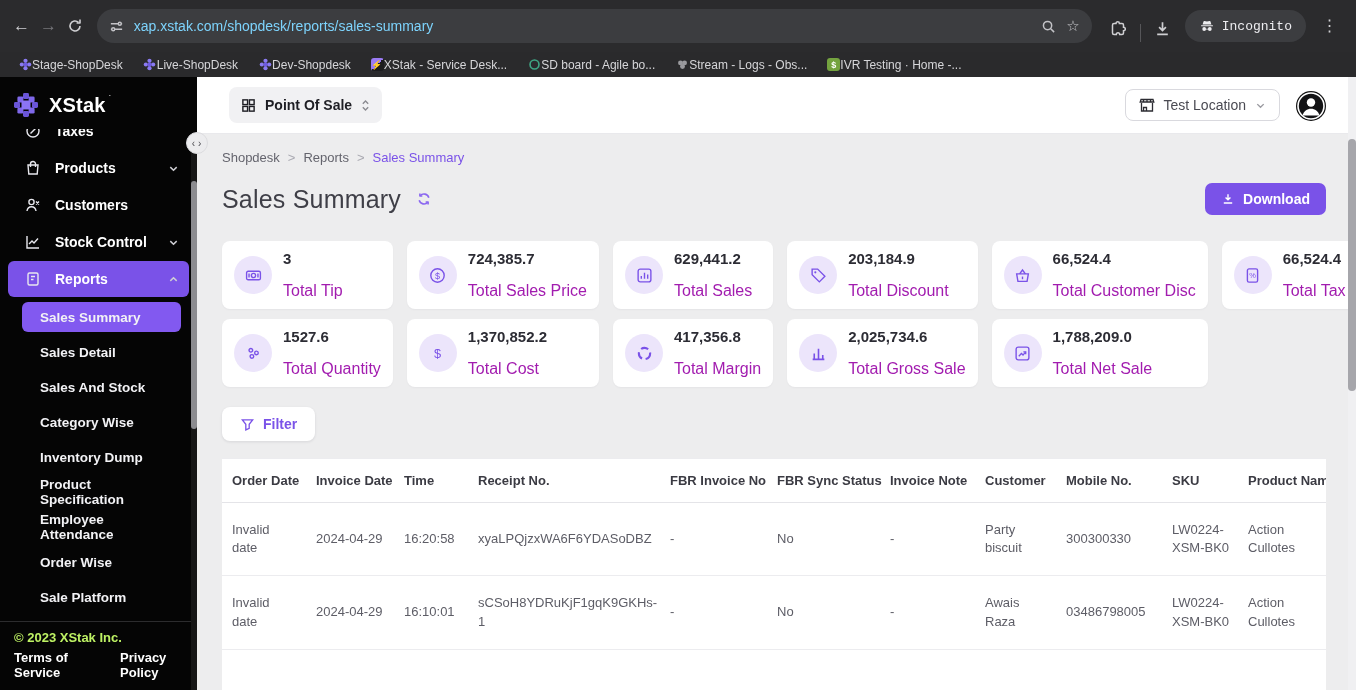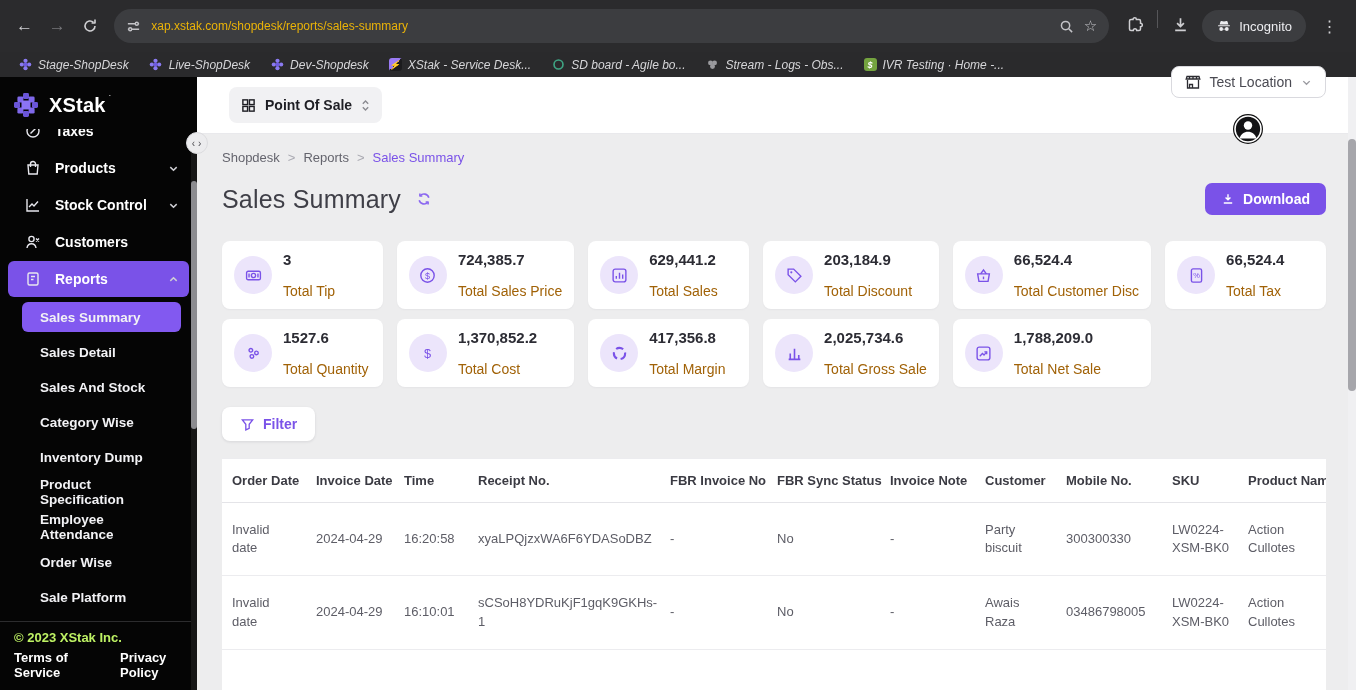--- a/index.html
+++ b/index.html
@@ -5,32 +5,32 @@
   * { margin:0; padding:0; box-sizing:border-box; }
   html,body { width:1356px; height:690px; overflow:hidden; font-family:"Liberation Sans", sans-serif; background:#ededee; }
 
   
   .chrome { height:52px; background:#2b2b2d; display:flex; align-items:center; padding:0 10px; gap:4px; }
   .nav-btn { width:32px; height:32px; border-radius:50%; display:flex; align-items:center; justify-content:center;
              color:#cfcfd2; font-size:17px; }
   .nav-btn.dim { color:#76767a; }
   .omnibox { flex:0 0 auto; width:995px; height:34px; background:#3c3d40; border-radius:17px; margin-left:6px;
              display:flex; align-items:center; padding:0 12px; gap:10px; }
-  .omnibox .url { color:#eab308; font-size:12px; flex:1; white-space:nowrap; overflow:hidden; }
+  .omnibox .url { color:#7dd3fc; font-size:14px; flex:1; white-space:nowrap; overflow:hidden; }
   .omni-ico { color:#c3c3c7; display:flex; align-items:center; }
-  .chrome-right { display:flex; align-items:flex-start; gap:8px; margin-left:8px; }
+  .chrome-right { display:flex; align-items:flex-end; gap:8px; margin-left:8px;font-family:Liberation Mono, monospace; }
   .ext-btn { width:28px; height:28px; border-radius:8px; display:flex; align-items:center; justify-content:center; color:#cfcfd2; }
   .chrome-divider { width:1px; height:18px; background:#565659; }
   .incog { height:32px; background:#3c3d40; border-radius:16px; display:flex; align-items:center; gap:7px;
            padding:0 14px; color:#ededf0; font-size:13px; }
   .dots { color:#cfcfd2; font-size:16px; letter-spacing:1px; }
 
   
   .bm-bar { height:25px; background:#2a2a2c; display:flex; align-items:center; padding:0 10px; gap:4px; }
-  .bm { display:flex; align-items:center; gap:6px; color:#d6d6d9; font-size:12px; padding:2px 8px; border-radius:6px; white-space:nowrap;font-style:italic; }
+  .bm { display:flex; align-items:center; gap:0; color:#d6d6d9; font-size:12px; padding:2px 8px; border-radius:6px; white-space:nowrap; }
   .fav { width:14px; height:14px; display:inline-flex; align-items:center; justify-content:center; flex:0 0 auto; }
   .fav-sq { width:13px; height:13px; border-radius:3px; display:inline-flex; align-items:center; justify-content:center;
             font-size:9px; font-weight:bold; color:#fff; }
 
   
   .app { display:flex; height:613px; position:relative; }
 
   
   .sidebar { width:197px; background:#050505; color:#fff; display:flex; flex-direction:column; position:relative; flex:0 0 auto; }
   .brand { display:flex; align-items:center; gap:9px; padding:14px 14px 10px 12px; }
@@ -52,21 +52,21 @@
   .side-footer { border-top:1px solid #2c2c2e; padding:8px 14px 10px; }
   .copyright { font-size:13px; font-weight:600; color:#bef264; margin-bottom:5px; }
   .legal { display:flex; gap:32px; font-size:13px; font-weight:700; color:#fff; }
 
   
   .content { flex:1; display:flex; flex-direction:column; position:relative; min-width:0; }
   .topbar { height:57px; background:#fff; border-bottom:1px solid #e9e9ec; display:flex; align-items:center;
             padding:0 30px 0 32px; }
   .pos-btn { display:flex; align-items:center; gap:9px; background:#f1f1f3; border-radius:8px; padding:10px 12px;
              font-size:14px; font-weight:600; color:#1e1e24; }
-  .topbar-right { margin-left:auto; display:flex; align-items:center; gap:16px;flex-direction:column; }
+  .topbar-right { margin-left:auto; display:flex; align-items:flex-end; gap:16px; }
   .loc-btn { display:flex; align-items:center; gap:9px; border:1px solid #d9d9de; border-radius:8px; background:#fff;
              padding:7px 13px; font-size:14px; color:#4a4a52; }
   .avatar { width:30px; height:30px; border-radius:50%; background:#121212; display:flex; align-items:center; justify-content:center; }
   .collapse-toggle { position:absolute; left:-11px; top:55px; width:22px; height:22px; border-radius:50%;
                      background:#ececee; border:1px solid #dcdcdf; color:#4c4c52; font-size:10px; display:flex;
                      align-items:center; justify-content:center; letter-spacing:1px; z-index:5; }
 
   .page { flex:1; padding:16px 30px 0 25px; overflow:hidden; }
   .crumbs { font-size:13px; color:#64646d; display:flex; gap:8px; align-items:center; }
   .crumb-sep { color:#a9a9b1; }
@@ -76,21 +76,21 @@
   .refresh { margin-left:16px; color:#8b68f0; display:inline-flex; }
   .dl-btn { margin-left:auto; background:#7a52e8; color:#fff; font-size:14px; font-weight:600; border:none;
             border-radius:7px; padding:8px 16px; display:flex; align-items:center; gap:8px; }
 
   .cards { margin-top:26px; display:grid; grid-template-columns:repeat(6, 1fr); gap:10px 14px; }
   .card { background:#fff; border-radius:8px; padding:14px 12px; display:flex; align-items:center; gap:11px; height:68px;
           box-shadow:0 1px 2px rgba(20,20,40,.04); }
   .badge { width:38px; height:38px; border-radius:50%; background:#ece5fb; color:#7a52e8; display:flex;
            align-items:center; justify-content:center; flex:0 0 auto; }
   .card .v { font-size:15px; font-weight:700; color:#2c2c34; line-height:1.25; }
-  .card .l { font-size:14px; color:#a16207; margin-top:14px; white-space:nowrap; }
+  .card .l { font-size:16px; color:#a21caf; margin-top:14px; white-space:nowrap; }
 
   .filter-btn { margin-top:20px; display:inline-flex; align-items:center; gap:8px; background:#fff; border:none;
                 border-radius:8px; padding:9px 18px; font-size:14px; font-weight:600; color:#7a52e8;
                 box-shadow:0 1px 3px rgba(20,20,40,.10); }
 
   .table-wrap { margin-top:17px; background:#fff; width:1104px; overflow:hidden; border-top:1px solid #ececef; height:260px; }
   table { border-collapse:collapse; table-layout:fixed; width:1112px; }
   th { text-align:left; font-size:13px; font-weight:700; color:#3b3b43; padding:14px 4px 14px 10px;
        border-bottom:1px solid #e4e4e8; white-space:nowrap; }
   td { font-size:13px; color:#5d5d66; padding:18px 8px 18px 10px; border-bottom:1px solid #ececef; vertical-align:middle;
@@ -264,40 +264,40 @@
         <span class="grow">Products</span>
         <span class="chev">
             <svg width="11" height="11" viewBox="0 0 12 12" fill="none" stroke="currentColor" stroke-width="1.6">
               <path d="M2.5 4.5 6 8l3.5-3.5"></path>
             </svg>
           </span>
       </div>
       <div class="nav-item">
         <span class="nav-ico">
           <svg width="16" height="16" viewBox="0 0 16 16" fill="none" stroke="currentColor" stroke-width="1.4">
+              <circle cx="6.5" cy="5" r="2.6"></circle>
+              <path d="M2 14c.4-2.8 2.2-4.3 4.5-4.3S10.6 11.2 11 14"></path>
+              <path d="M11 4.5l3 3M14 4.5l-3 3"></path>
+            </svg>
+        </span>
+        <span>Customers</span>
+      </div>
+      <div class="nav-item">
+        <span class="nav-ico">
+          <svg width="16" height="16" viewBox="0 0 16 16" fill="none" stroke="currentColor" stroke-width="1.4">
               <path d="M2 2v12h12"></path>
               <path d="M4 10l3-3 2 2 4-4.5"></path>
             </svg>
         </span>
         <span class="grow">Stock Control</span>
         <span class="chev">
             <svg width="11" height="11" viewBox="0 0 12 12" fill="none" stroke="currentColor" stroke-width="1.6">
               <path d="M2.5 4.5 6 8l3.5-3.5"></path>
             </svg>
           </span>
-      </div>
-      <div class="nav-item">
-        <span class="nav-ico">
-          <svg width="16" height="16" viewBox="0 0 16 16" fill="none" stroke="currentColor" stroke-width="1.4">
-              <circle cx="6.5" cy="5" r="2.6"></circle>
-              <path d="M2 14c.4-2.8 2.2-4.3 4.5-4.3S10.6 11.2 11 14"></path>
-              <path d="M11 4.5l3 3M14 4.5l-3 3"></path>
-            </svg>
-        </span>
-        <span>Customers</span>
       </div>
       <div class="nav-item active">
         <span class="nav-ico">
           <svg width="16" height="16" viewBox="0 0 16 16" fill="none" stroke="currentColor" stroke-width="1.4">
               <rect x="3" y="2" width="10" height="12" rx="1.5"></rect>
               <path d="M6 5.5h4M6 8.5h2.5"></path>
             </svg>
         </span>
         <span class="grow">Reports</span>
         <span class="chev">

